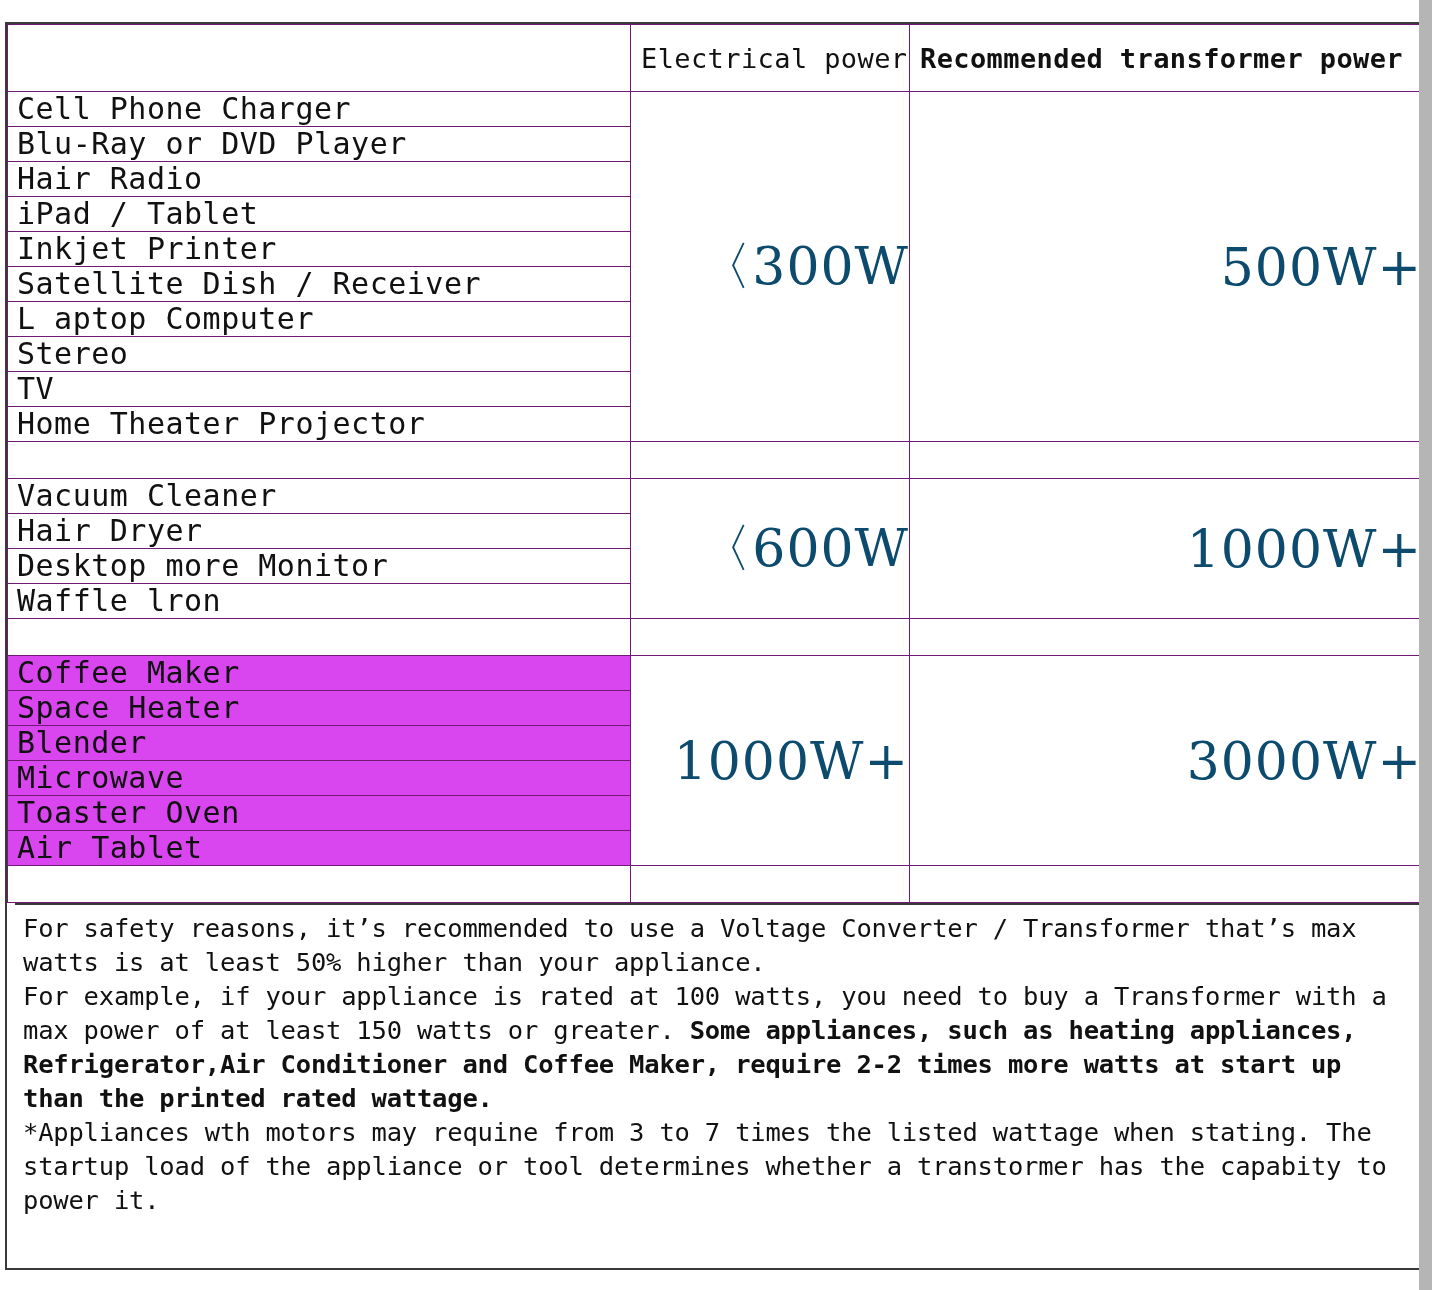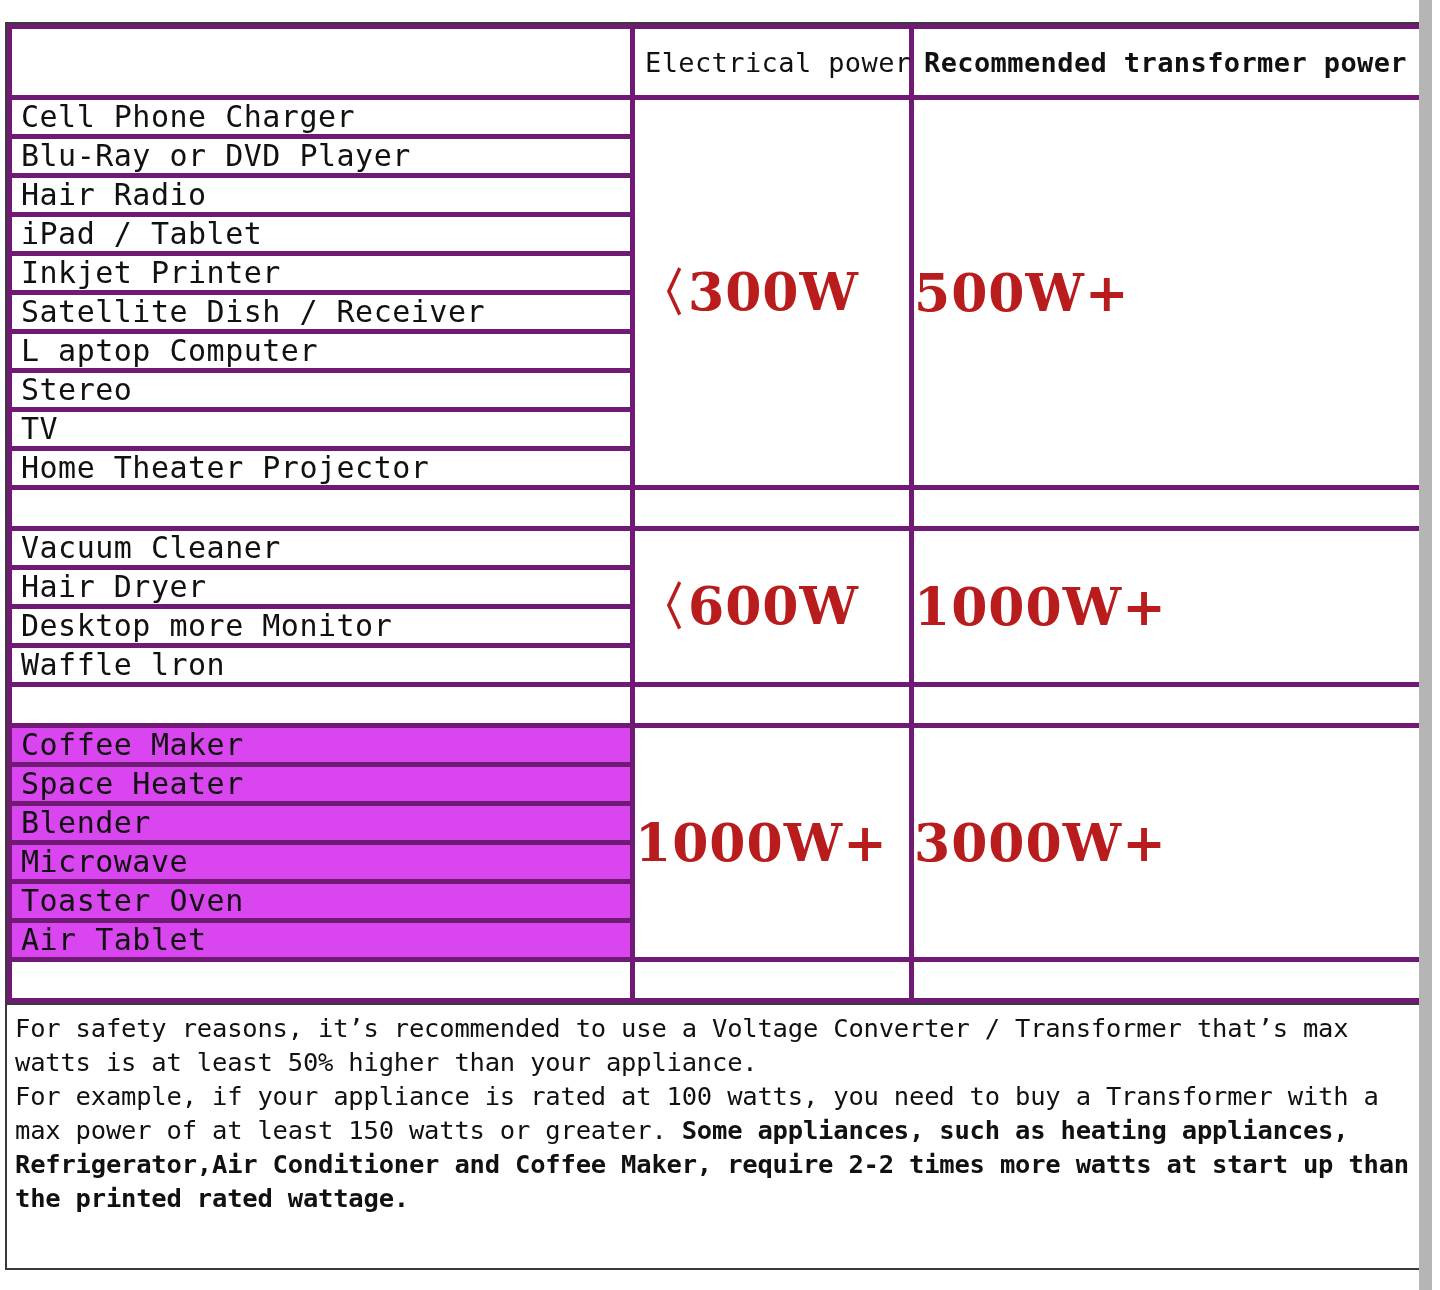--- a/index.html
+++ b/index.html
@@ -45,21 +45,21 @@
   }
 
   table.grid {
     border-collapse: collapse;
     table-layout: fixed;
     width: 100%;
   }
   table.grid td {
     padding: 0;
     vertical-align: middle;
-    border: 5px solid #701a75;
+    border: 1px solid #701a75;
   }
 
   
   col.c-item  { width: 623px; }
   col.c-elec  { width: 279px; }
   col.c-rec   { width: 513px; }
 
   
   .item-cell {
     height: 34px;
@@ -95,38 +95,38 @@
     font-size: 27px;
     color: #111111;
     padding-left: 10px !important;
     white-space: nowrap;
     letter-spacing: 0.4px;
   }
   .hdr-cell.bold { font-weight: bold; }
 
   
   .power-cell {
-    text-align: left;
+    text-align: right;
     font-family: "DejaVu Serif", "Liberation Serif", serif;
     font-size: 52px;
-    color: #b91c1c;
+    color: #0c4a6e;
     letter-spacing: 1px;
     white-space: nowrap;
-    font-weight: bold;
   }
 
   
   .notes {
     border-top: 2px solid #3a3a3a;
     padding: 6px 10px 10px 8px;
     font-family: "DejaVu Sans Mono", "Liberation Mono", monospace;
     font-size: 25.5px;
     line-height: 34px;
     color: #111111;
     letter-spacing: -0.2px;
+    margin-left: 8px;
   }
   .notes p { margin: 0; }
   .notes b { font-weight: bold; }
 </style>
 </head>
 <body>
 
 <div class="sheet">
 
   <table class="grid">
@@ -229,18 +229,19 @@
         <td class="spacer-cell"></td>
         <td class="spacer-cell"></td>
       </tr>
 
     </tbody>
   </table>
 
   <div class="notes">
     <p> For safety reasons, it’s recommended to use a Voltage Converter / Transformer that’s max watts is at least 50% higher than your appliance.</p>
     <p><span>For example, if your appliance is rated at 100 watts, you need to buy a Transformer with a max power of at least 150 watts or greater. </span><b>Some appliances, such as heating appliances, Refrigerator,Air Conditioner and Coffee Maker, require 2-2 times more watts at start up than the printed rated wattage.</b></p>
+    <p>*Appliances wth motors may requine from 3 to 7 times the listed wattage when stating. The startup load of the appliance or tool determines whether a transtormer has the capabity to power it.</p>
   </div>
 
 </div>
 
 <div class="scroll-strip"></div>
 <div class="scroll-strip-edge"></div>
 
 </body></html>

